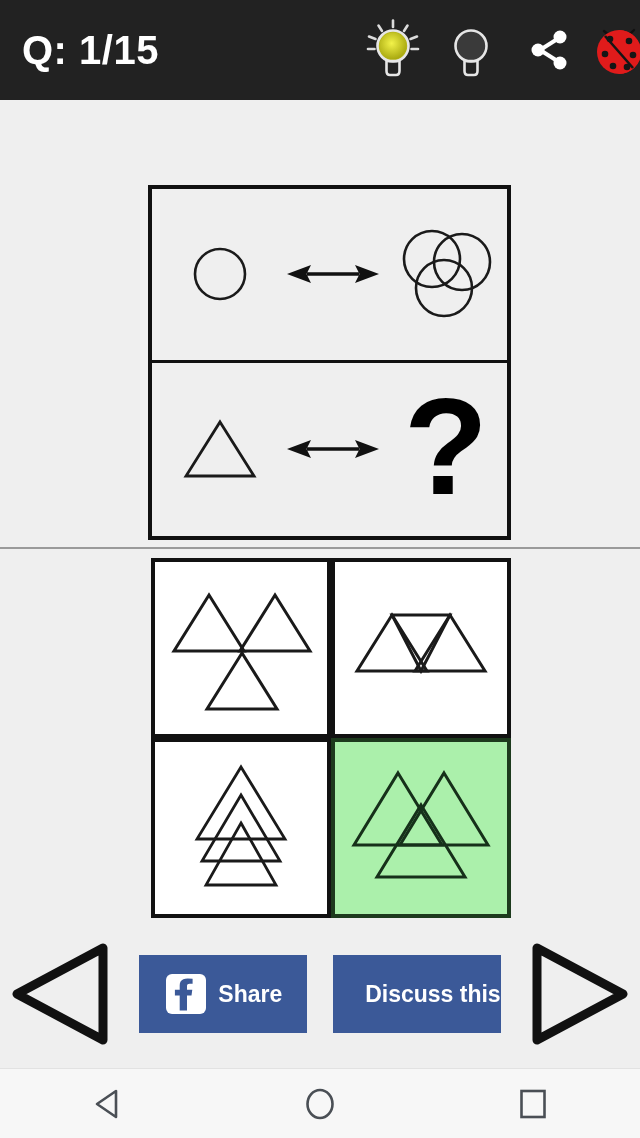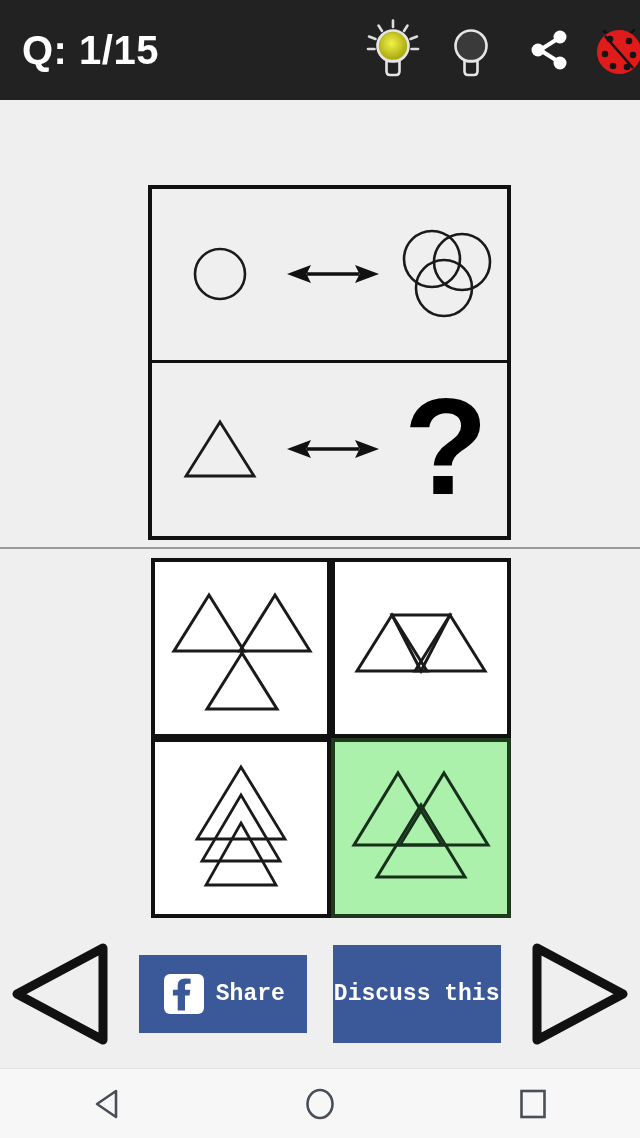--- a/index.html
+++ b/index.html
@@ -178,29 +178,29 @@
     cursor: pointer;
     padding: 0;
   }
   #share-button {
     width: 168px;
     height: 78px;
     gap: 10px;
   }
   #discuss-button {
     width: 168px;
-    height: 98px;
+    height: 78px;
+    justify-content: flex-end;
   }
   .sbtn-label {
     color: #ffffff;
     font-size: 23px;
     font-weight: bold;
     white-space: nowrap;
     user-select: none;
-    font-family: Liberation Mono, monospace;
   }
   .fb-glyph {
     display: block;
   }
 
   
   #navbar {
     position: absolute;
     left: 0;
     top: 1068px;

